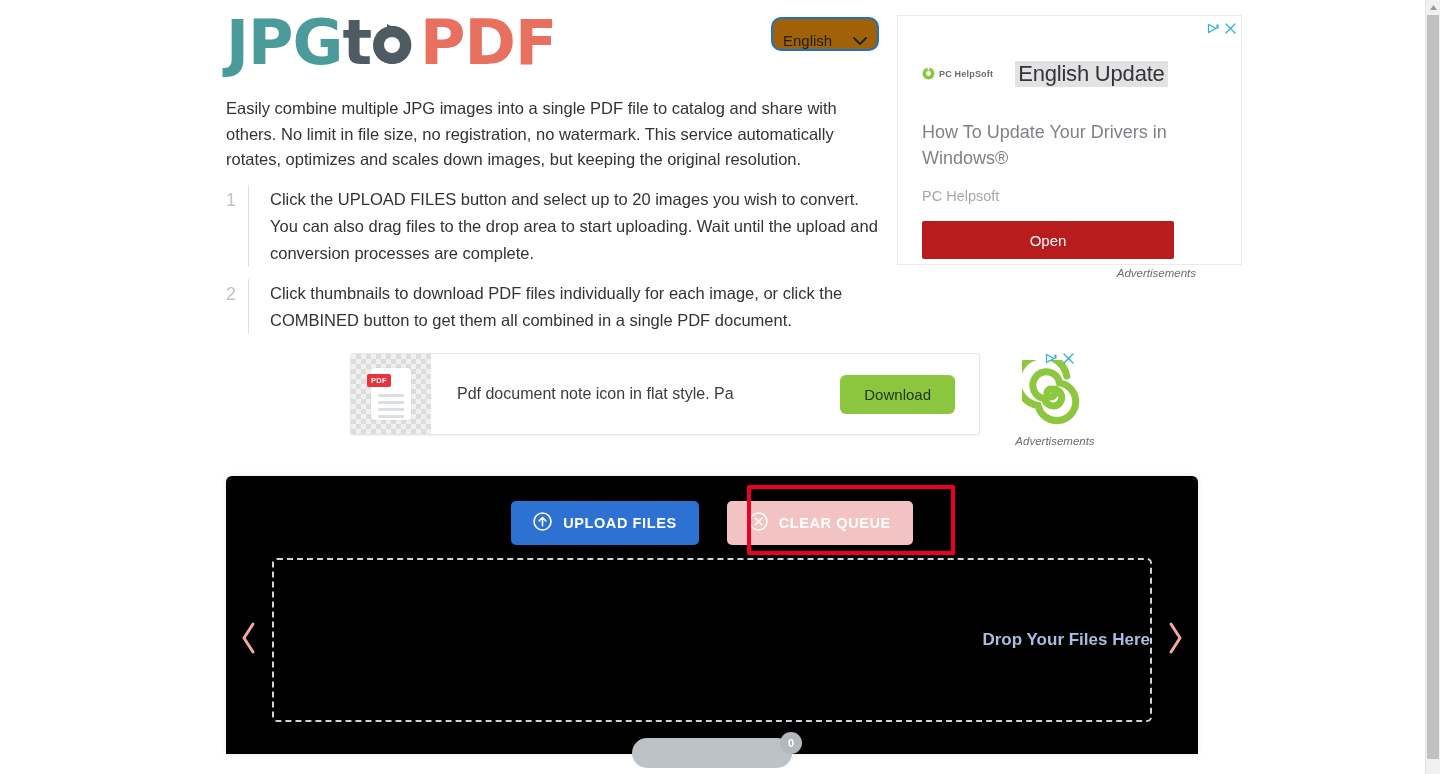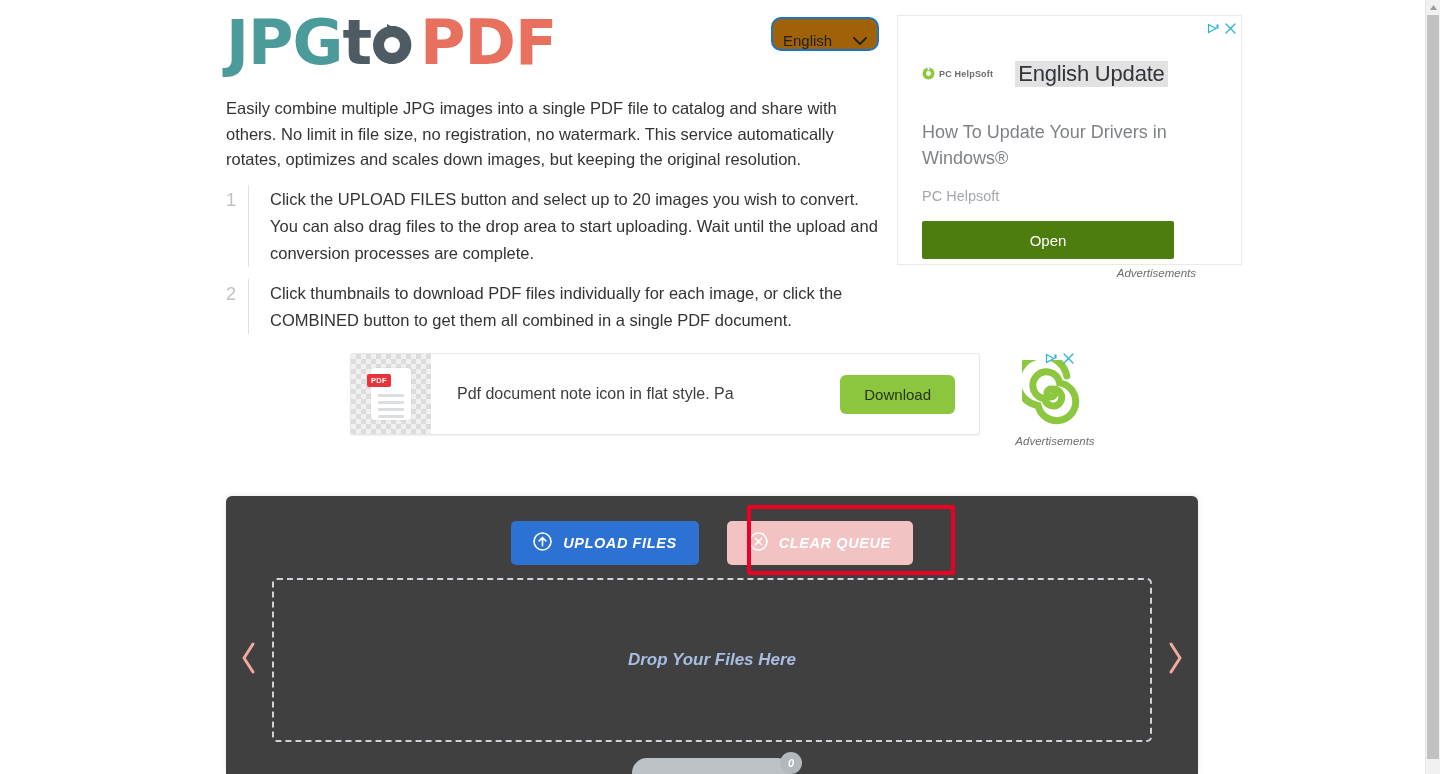--- a/index.html
+++ b/index.html
@@ -156,21 +156,21 @@
   .ad-advertiser {
     position: absolute;
     left: 24px; top: 172px;
     font-size: 14.5px;
     color: #a4a8ac;
   }
   .ad-cta {
     position: absolute;
     left: 24px; top: 205px;
     width: 252px; height: 38px;
-    background: #4d7c0f;
+    background: #b91c1c;
     color: #fff;
     border-radius: 2px;
     display: flex;
     align-items: center;
     justify-content: center;
     font-size: 15px;
     cursor: pointer;
   }
   .ads-label-top {
     position: absolute;
@@ -357,27 +357,26 @@
   }
   .tab.active {
     background: #ffffff;
     color: #1f2933;
   }
 
   
   .panel {
     position: absolute;
     left: 0;
-    top: 496px;
+    top: 476px;
     width: 972px;
     height: 278px;
-    background: #404040;
+    background: #000000;
     border-radius: 6px 6px 0 0;
     box-shadow: 0 0 6px rgba(0,0,0,.10);
-    font-style: italic;
   }
 
   .action-row {
     position: absolute;
     left: 0; right: 0;
     top: 25px;
     display: flex;
     justify-content: center;
     align-items: center;
     gap: 28px;
@@ -431,21 +430,21 @@
     justify-content: center;
     cursor: pointer;
   }
   .dropzone {
     flex: 1;
     height: 160px;
     border: 2px dashed #cfd4da;
     border-radius: 5px;
     display: flex;
     align-items: center;
-    justify-content: center;
+    justify-content: flex-end;
     font-size: 17px;
     color: #a9bde0;
     font-weight: bold;
   }
 
   
   .progress-row {
     position: absolute;
     left: 0; right: 0;
     top: 262px;

